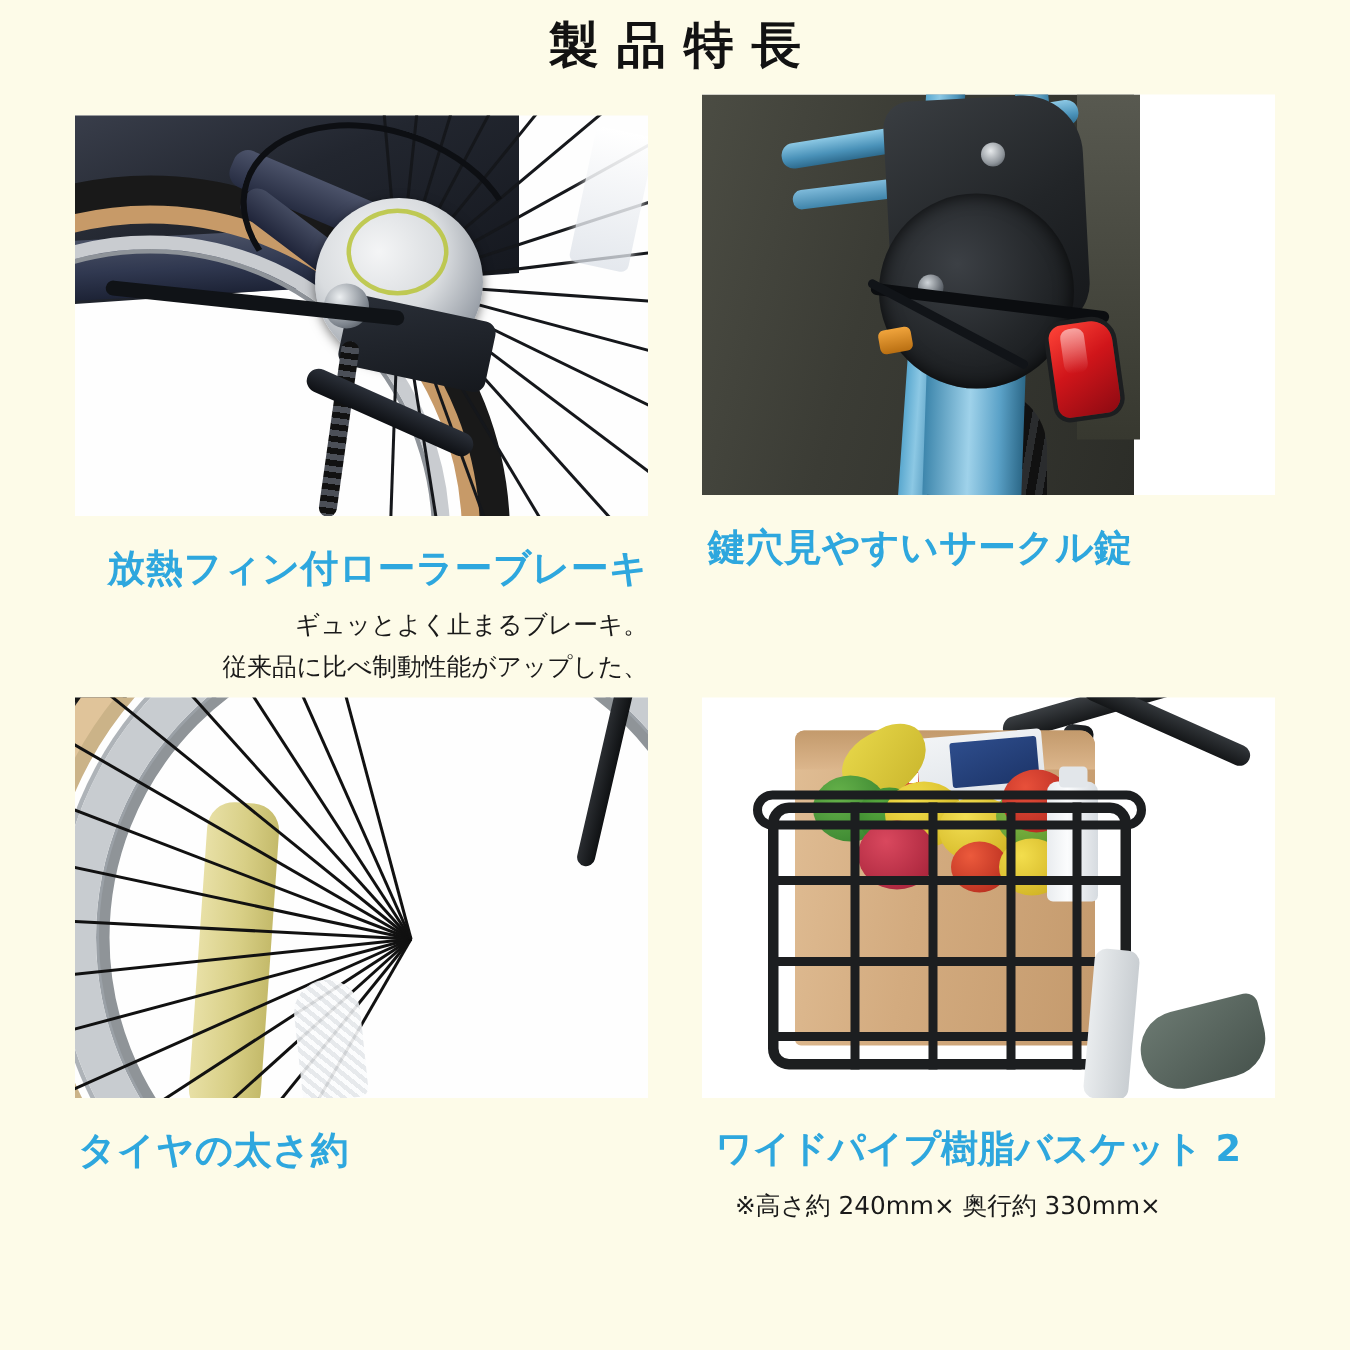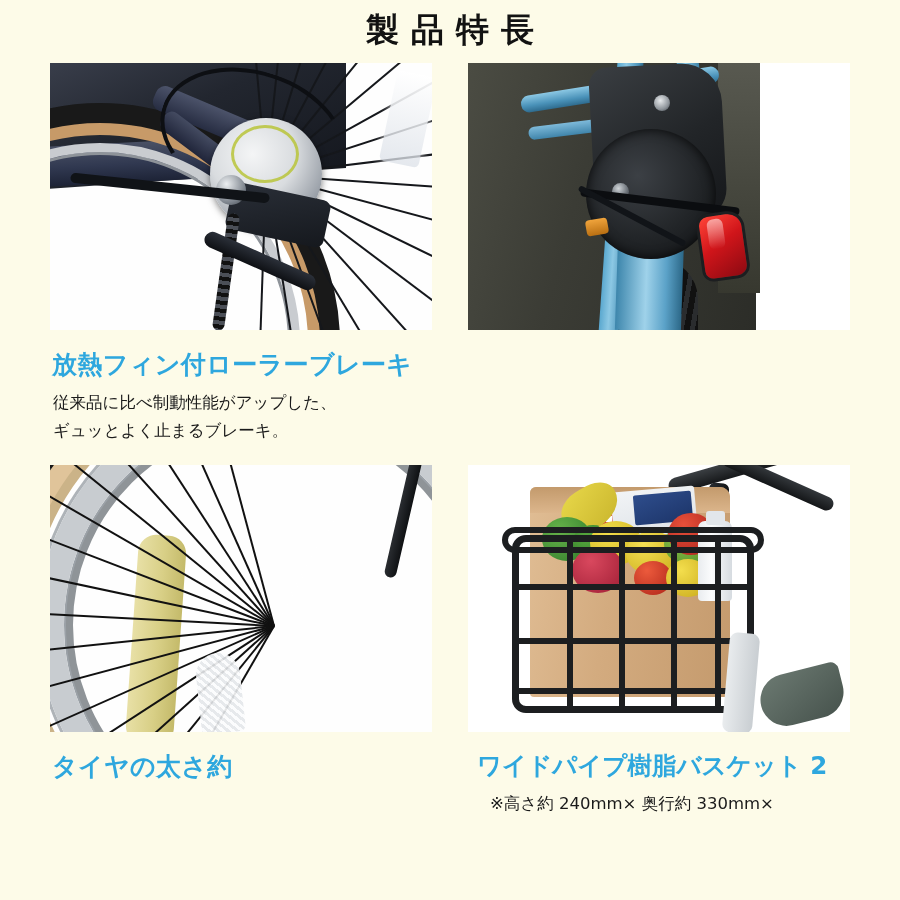--- a/index.html
+++ b/index.html
@@ -14,21 +14,21 @@
   .page-title {
     position: absolute; top: 8px; left: 0; width: 900px;
     text-align: center;
     font-size: 33px; font-weight: 700; color: #121212;
     letter-spacing: 12px; text-indent: 12px;
     font-family: "DejaVu Sans", "Liberation Sans", sans-serif;
   }
 
   .grid { position: absolute; top: 63px; left: 50px; width: 800px; }
   .card { position: absolute; width: 382px; }
-  .card.c0 { left: 0px;   top: 0px; }
+  .card.c0 { left: 0px;   top: 14px; text-align: right; }
   .card.c1 { left: 418px; top: 0px; }
   .card.c2 { left: 0px;   top: 402px; }
   .card.c3 { left: 418px; top: 402px; }
 
   .photo {
     position: relative; width: 382px; height: 267px;
     overflow: hidden; background: #ffffff;
   }
 
   .card-heading {
@@ -423,22 +423,22 @@
         <div class="armplate"></div>
         <div class="axle"></div>
         <div class="spring"></div>
         <div class="lever"></div>
         <div class="cable"></div>
         <div class="cable2"></div>
         <div class="refl"></div>
       </div>
       <div class="card-heading">放熱フィン付ローラーブレーキ</div>
       <div class="card-body">
+        <div>ギュッとよく止まるブレーキ。</div>
         <div>従来品に比べ制動性能がアップした、</div>
-        <div>ギュッとよく止まるブレーキ。</div>
       </div>
     </div>
 
     <div class="card c1">
       <div class="photo p2">
         <div class="bg"></div>
         <div class="bg2"></div>
         <div class="frame-h"></div>
         <div class="frame-h2"></div>
         <div class="frame-v2"></div>
@@ -448,20 +448,21 @@
         <div class="lock-body"></div>
         <div class="lock-ring"></div>
         <div class="keyhole"></div>
         <div class="bolt"></div>
         <div class="wire"></div>
         <div class="wire2"></div>
         <div class="amber"></div>
         <div class="reflector"></div>
         <div class="refl-hi"></div>
       </div>
+      <div class="card-heading">鍵穴見やすいサークル錠</div>
     </div>
 
     <div class="card c2">
       <div class="photo p3">
         <div class="tire-out"></div>
         <div class="tread" id="tr3">
             <i style="transform: rotate(180deg);"></i>
             <i style="transform: rotate(187deg);"></i>
             <i style="transform: rotate(194deg);"></i>
             <i style="transform: rotate(201deg);"></i>

